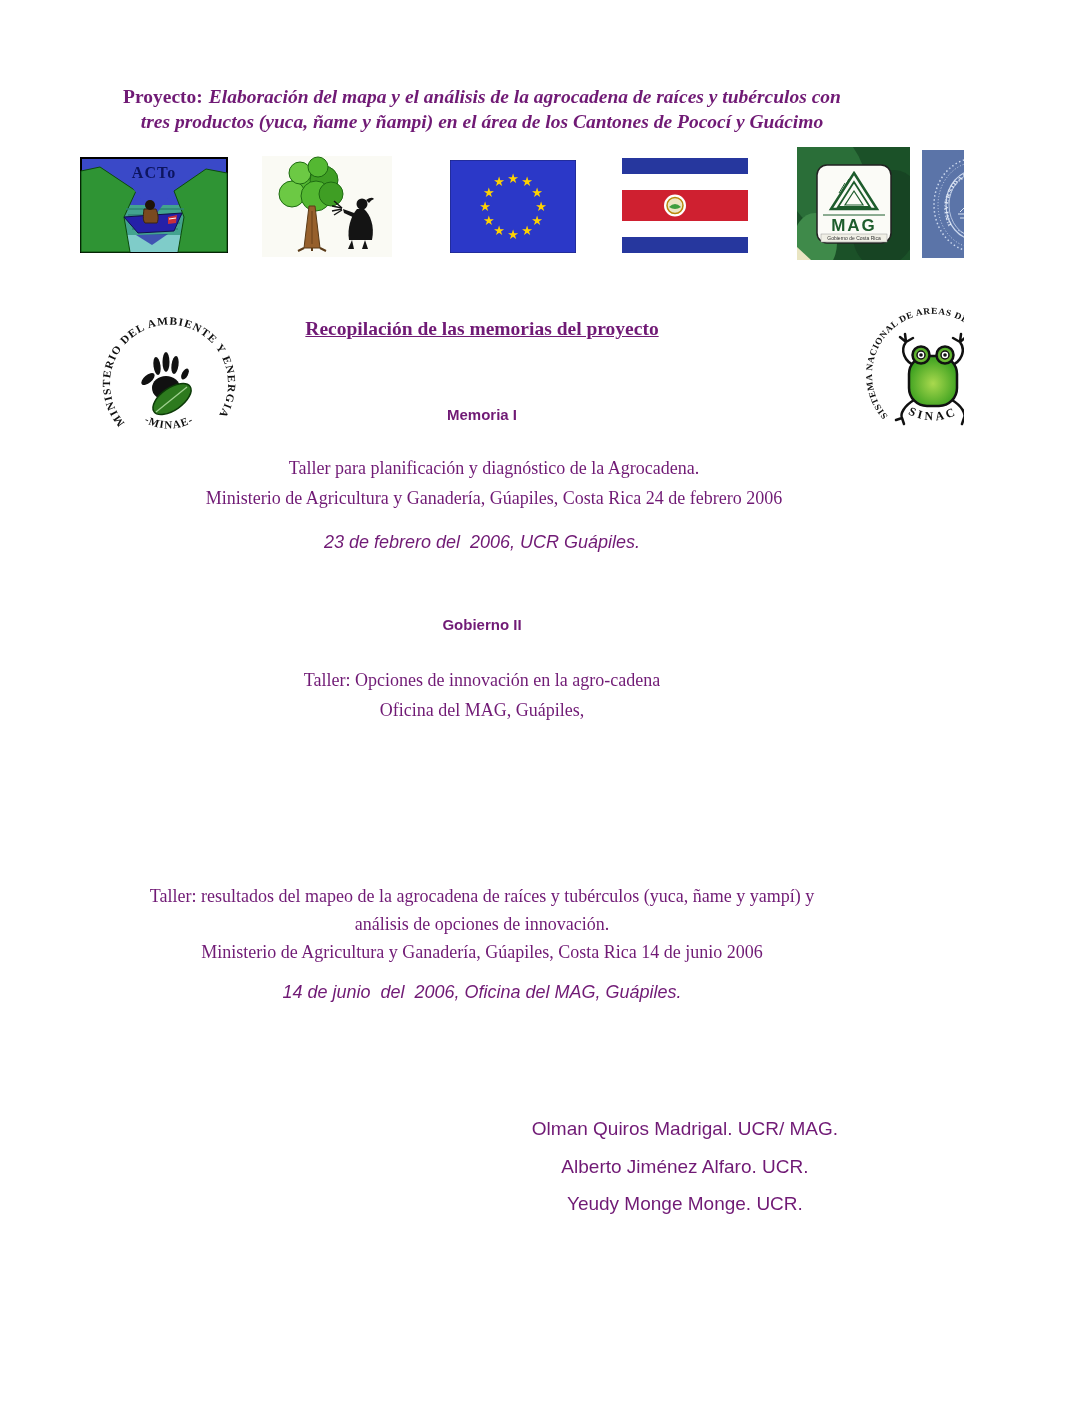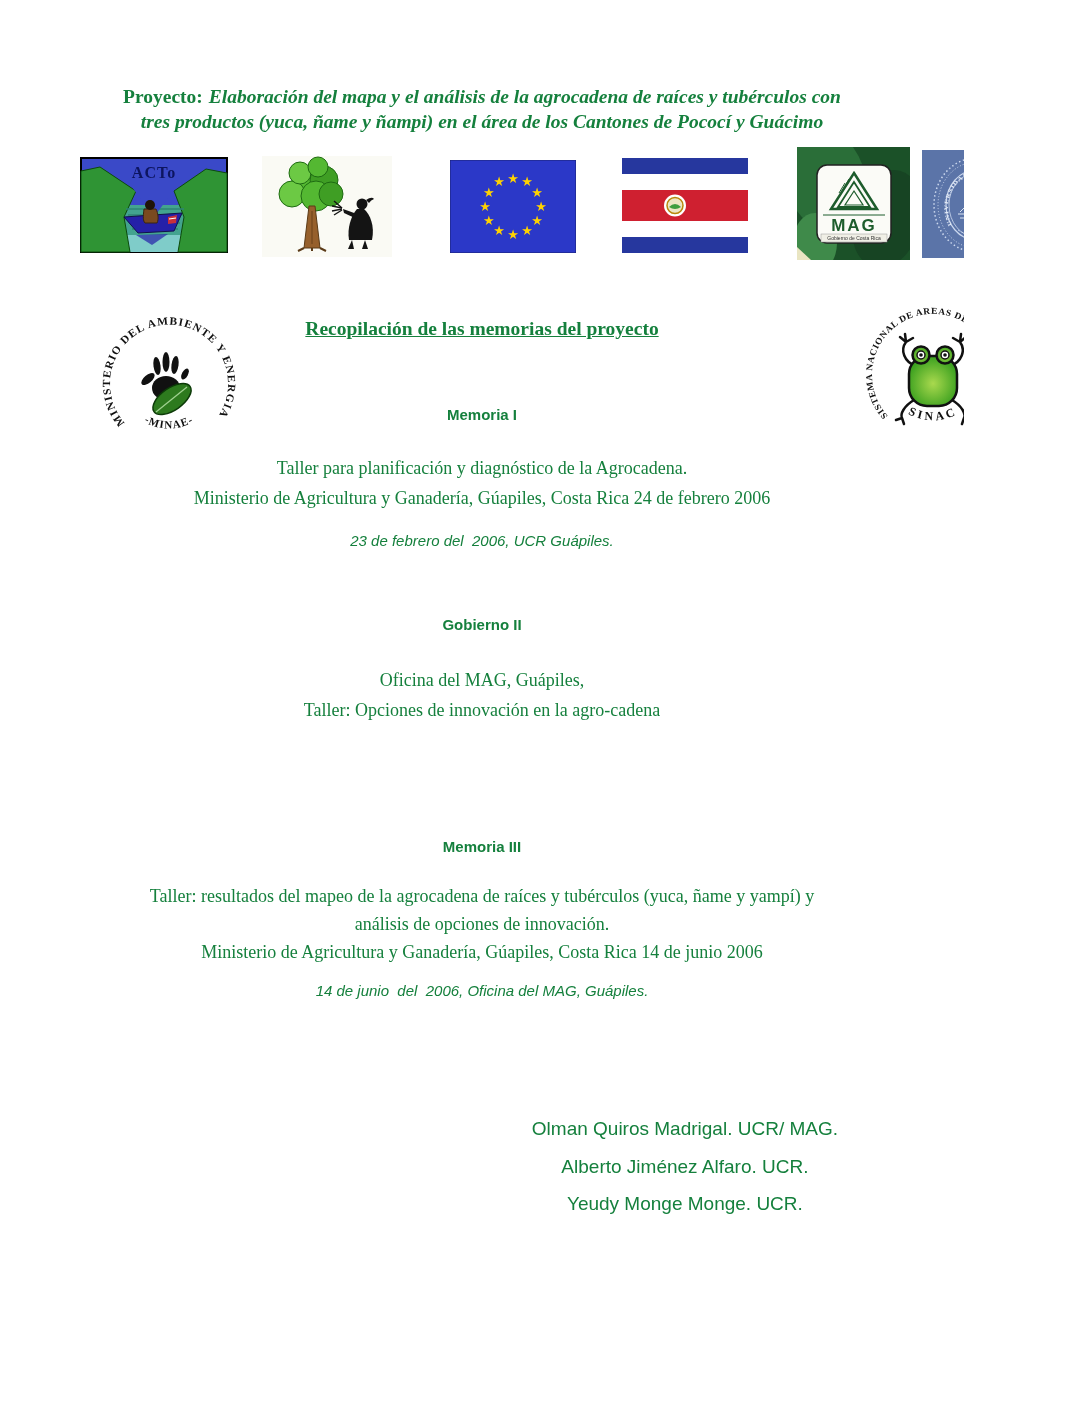--- a/index.html
+++ b/index.html
@@ -1,35 +1,35 @@
 <!DOCTYPE html>
 <html><head>
 <meta charset="utf-8">
 <style>
   html,body { margin:0; padding:0; background:#ffffff; }
   .page {
     position:relative; width:964px; height:1408px; background:#ffffff;
-    font-family:"Liberation Serif", serif; color:#15803d; overflow:hidden;
+    font-family:"Liberation Serif", serif; color:#701a75; overflow:hidden;
   }
   .abs { position:absolute; }
   .centered { left:0; width:100%; text-align:center; }
 
   .title { top:84px; font-size:19.5px; line-height:25px; font-weight:bold; font-style:italic; }
   .title .prefix { font-style:normal; margin-right:6px; }
 
   .h-main { top:318px; font-size:19.5px; font-weight:bold; text-decoration:underline; }
 
   .h-memoria { font-family:"Liberation Sans", sans-serif; font-weight:bold; font-size:15px; }
   .h-m1 { top:406px; } .h-m2 { top:616px; } .h-m3 { top:838px; }
 
   .body-block { font-size:18px; line-height:30px; }
-  .b-m1 { top:453px; } .b-m2 { top:665px; }
+  .b-m1 { top:453px;padding-left:12px; } .b-m2 { top:665px; }
   .b-m3 { top:882px; line-height:28px; }
 
-  .date { font-family:"Liberation Sans", sans-serif; font-style:italic; font-size:15px; white-space:pre; }
+  .date { font-family:"Liberation Sans", sans-serif; font-style:italic; font-size:18px; white-space:pre; }
   .d-m1 { top:532px; } .d-m2 { top:752px; } .d-m3 { top:982px; }
 
   .authors {
     top:1110px; right:126px; text-align:center;
     font-family:"Liberation Sans", sans-serif; font-size:19px; line-height:37.5px;
   }
 
   .logo { position:absolute; }
   svg { display:block; }
 </style>
@@ -249,25 +249,24 @@
 
   <div class="abs centered h-memoria h-m1">Memoria I</div>
   <div class="abs centered body-block b-m1">
     <div>Taller para planificación y diagnóstico de la Agrocadena.</div>
     <div>Ministerio de Agricultura y Ganadería, Gúapiles, Costa Rica 24 de febrero 2006</div>
   </div>
   <div class="abs centered date d-m1">23 de febrero del  2006, UCR Guápiles.</div>
 
   <div class="abs centered h-memoria h-m2">Gobierno II</div>
   <div class="abs centered body-block b-m2">
+    <div>Taller: Opciones de innovación en la agro-cadena</div>
     <div>Oficina del MAG, Guápiles,</div>
-    <div>Taller: Opciones de innovación en la agro-cadena</div>
-  </div>
-
-  <div class="abs centered h-memoria h-m3">Memoria III</div>
+  </div>
+
   <div class="abs centered body-block b-m3">
     <div>Taller: resultados del mapeo de la agrocadena de raíces y tubérculos (yuca, ñame y yampí) y</div>
     <div>análisis de opciones de innovación.</div>
     <div>Ministerio de Agricultura y Ganadería, Gúapiles, Costa Rica 14 de junio 2006</div>
   </div>
   <div class="abs centered date d-m3">14 de junio  del  2006, Oficina del MAG, Guápiles.</div>
 
   <div class="abs authors">
     <div>Olman Quiros Madrigal. UCR/ MAG.</div>
     <div>Alberto Jiménez Alfaro. UCR.</div>

